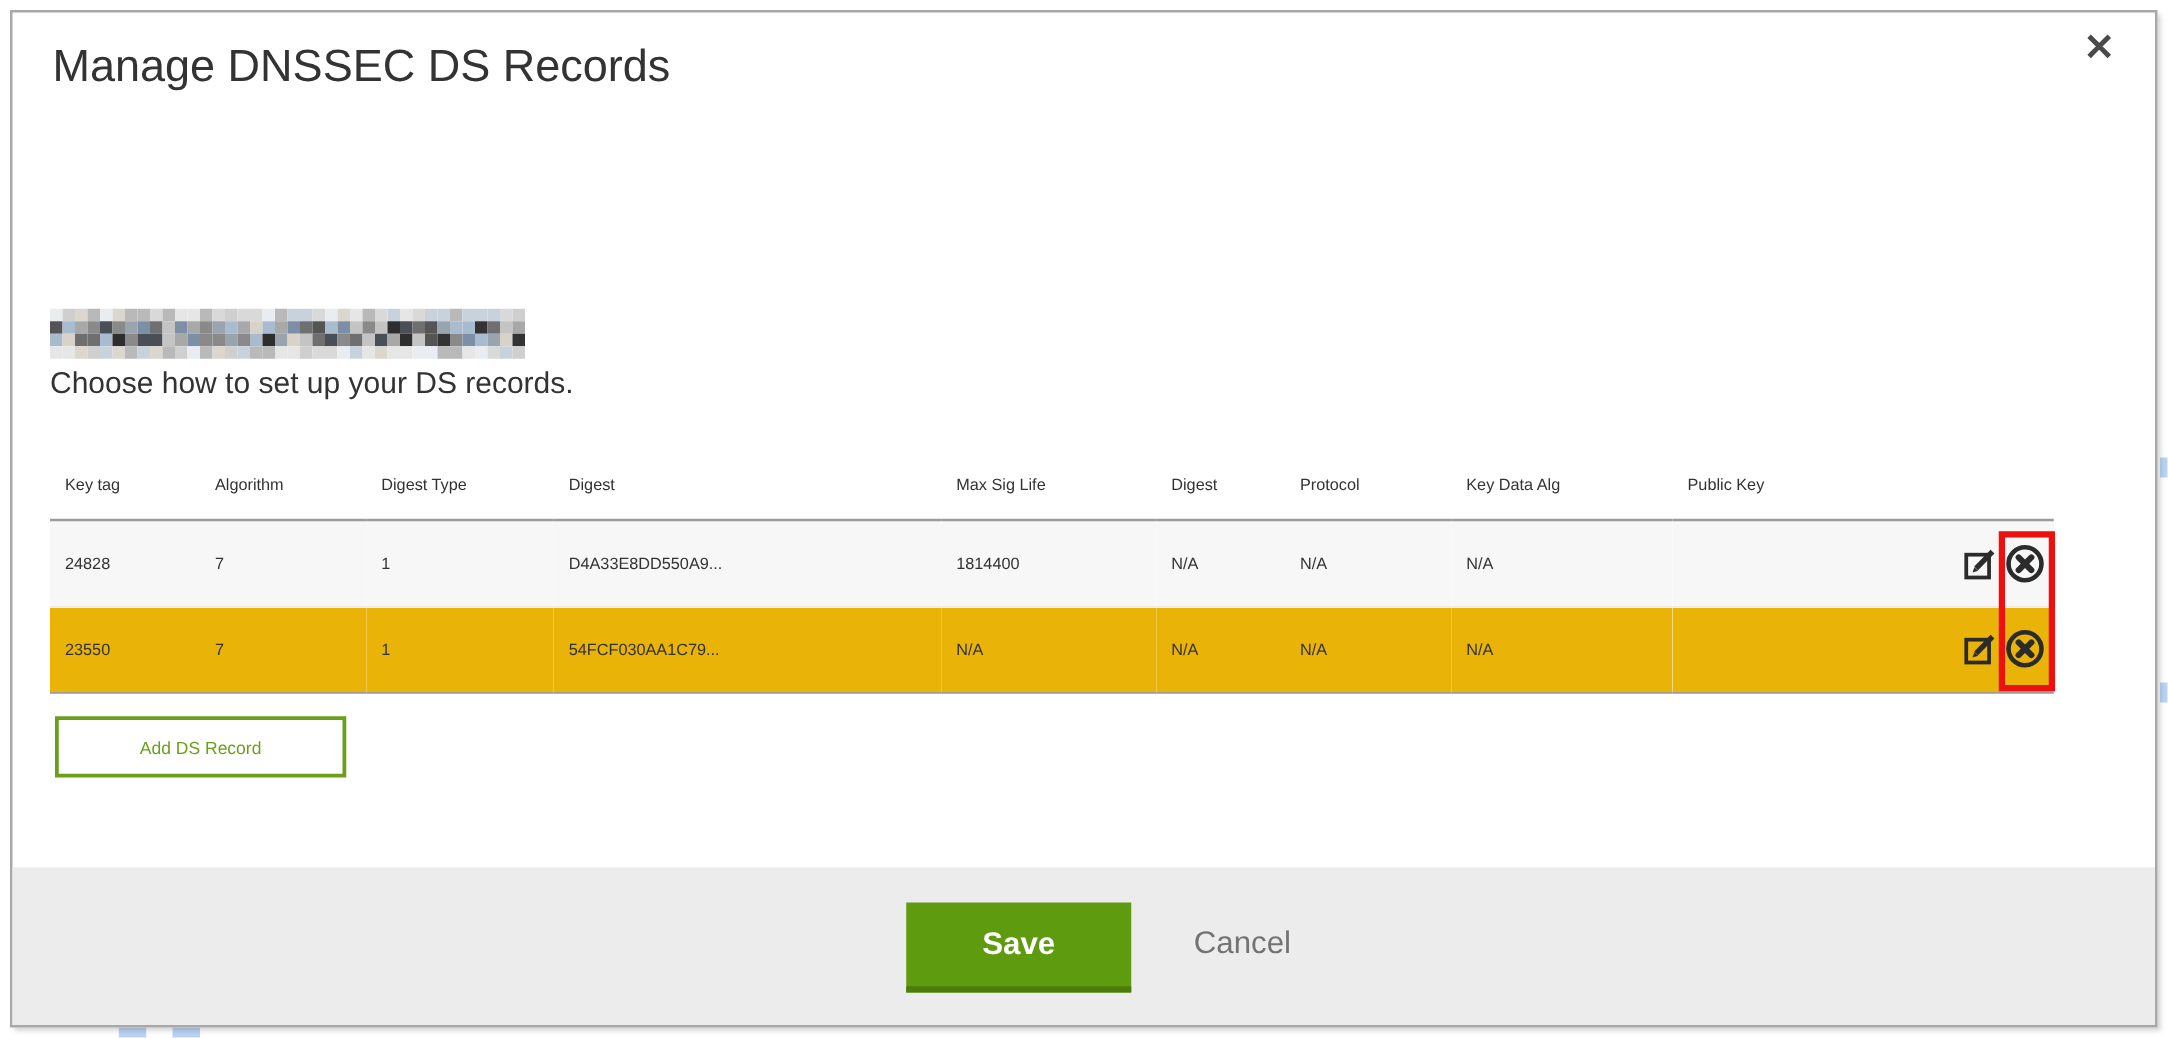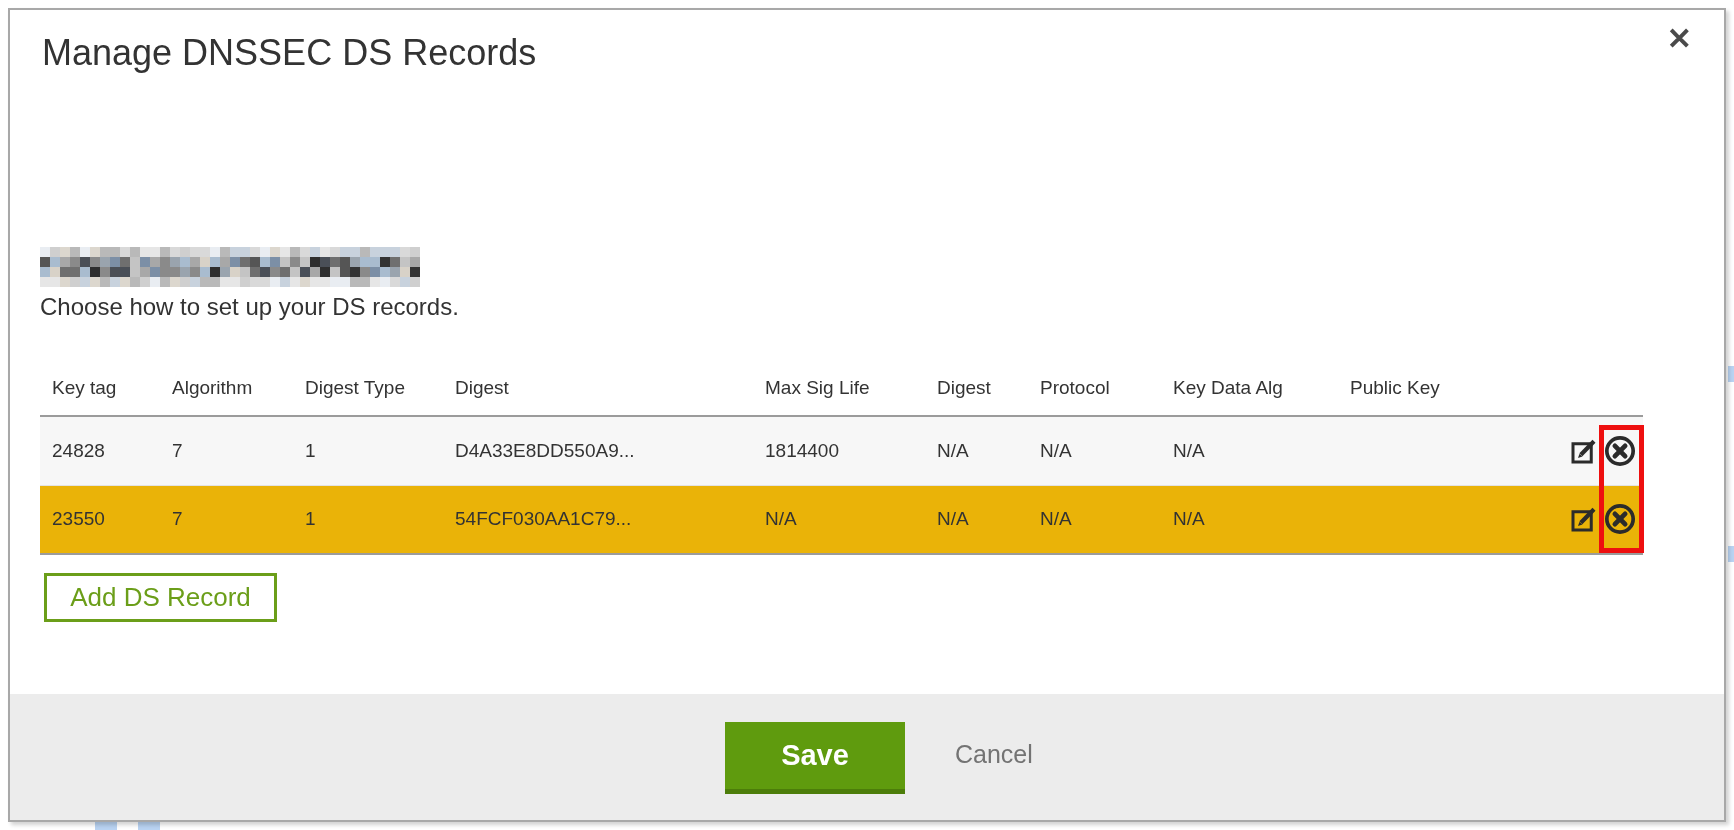--- a/index.html
+++ b/index.html
@@ -31,21 +31,21 @@
   .redacted-domain i { display:block; }
 
   .instruction {
     position:absolute; left:30px; top:283px;
     font-size:24px; color:#333333;
   }
 
   .ds-table {
     position:absolute; left:30px; top:350px; width:1603px;
     border-collapse:collapse; table-layout:fixed;
-    font-size:19px; color:#333333;
+    font-size:13px; color:#333333;
   }
   .ds-table th {
     text-align:left; font-weight:400; padding:0 0 0 12px; height:56px;
     color:#333333; white-space:nowrap; overflow:hidden;
   }
   .ds-table thead tr { border-bottom:2px solid #9b9b9b; }
   .ds-table td { padding:0 0 0 12px; height:69px; white-space:nowrap; overflow:hidden; }
   .ds-table tbody tr.row-odd  { background:#f7f7f7; }
   .ds-table tbody tr.row-even { background:#eab308; border-top:1px solid #e3e3e3; }
   .ds-table tbody tr:last-child { border-bottom:2px solid #9b9b9b; }
@@ -54,31 +54,31 @@
   .icon-btn { background:none; border:none; padding:0; cursor:pointer; display:block; line-height:0; }
 
   .annotation-box {
     position:absolute; left:1589px; top:415px; width:45px; height:128px;
     border:5px solid #ee0f0f; z-index:5; pointer-events:none;
   }
 
   .add-btn {
     position:absolute; left:34px; top:563px; width:233px; height:49px;
     background:#ffffff; border:3px solid #6b9e19; color:#6b9e19;
-    font-size:26px; font-family:"Liberation Sans", sans-serif; cursor:pointer;
+    font-size:14px; font-family:"Liberation Sans", sans-serif; cursor:pointer;
   }
 
   .modal-footer {
     position:absolute; left:0; bottom:0; width:100%; height:126px;
     background:#ececec;
   }
   .save-btn {
     position:absolute; left:715px; top:28px; width:180px; height:72px;
     background:#5f9b0e; border:none; border-bottom:5px solid #4c7d0a;
-    color:#ffffff; font-size:29px; font-weight:700; cursor:pointer;
+    color:#ffffff; font-size:25px; font-weight:700; cursor:pointer;
     font-family:"Liberation Sans", sans-serif;
   }
   .cancel-link {
     position:absolute; left:945px; top:46px;
     font-size:25px; color:#737373; text-decoration:none; cursor:pointer;
   }
 
   .bg-artifact { position:absolute; background:#b9d3f2; z-index:0; }
   .bg-artifact.a1 { left:95px;  top:814px; width:22px; height:16px; }
   .bg-artifact.a2 { left:138px; top:814px; width:22px; height:16px; }

